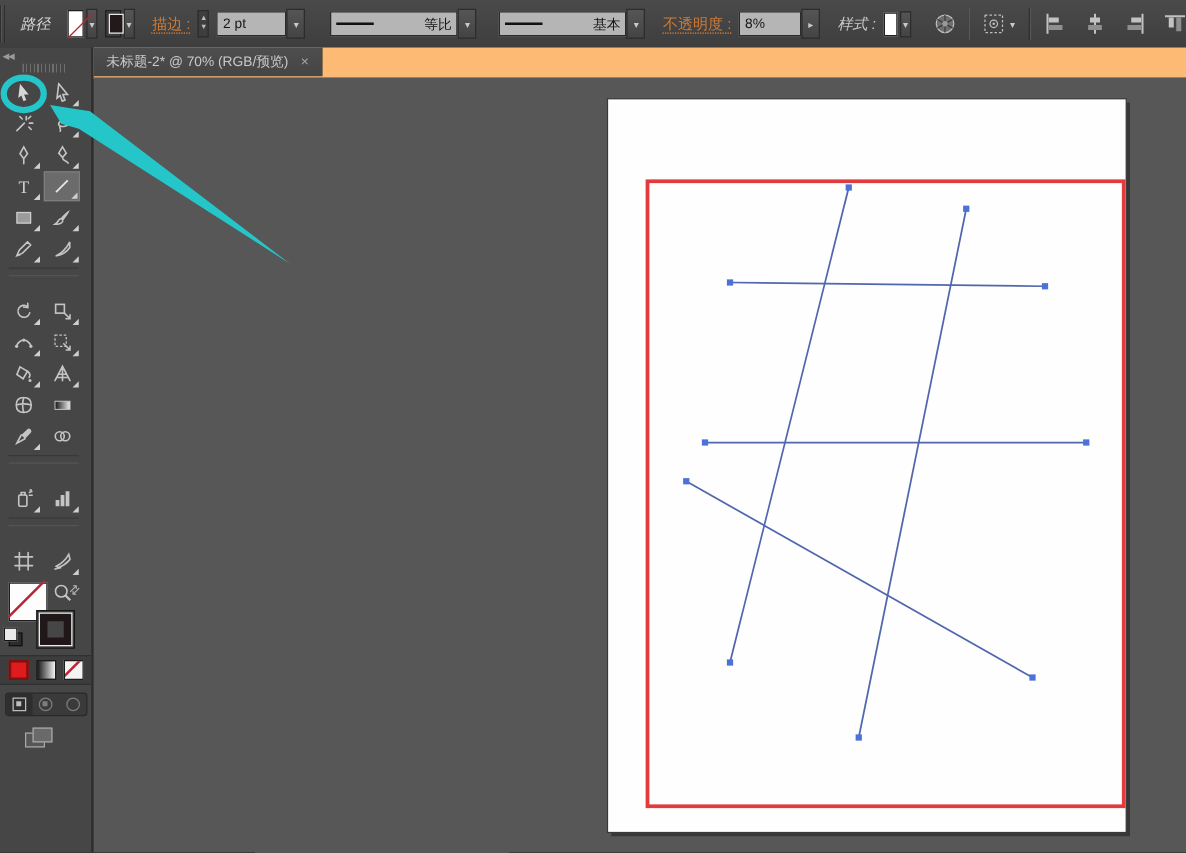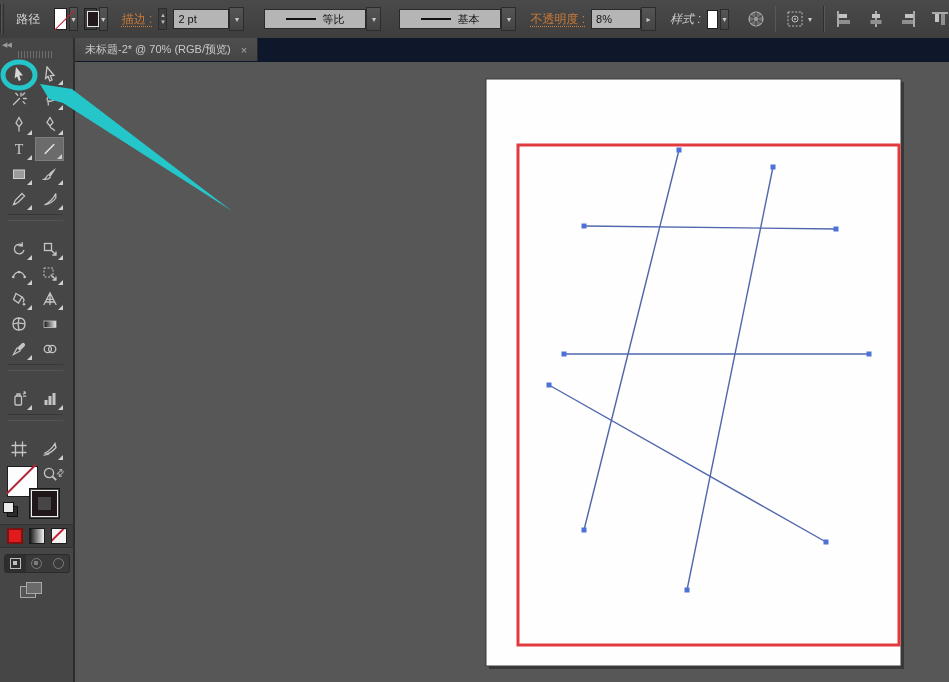--- a/index.html
+++ b/index.html
@@ -5,21 +5,21 @@
   html,body{margin:0;padding:0;background:#222;}
   #app{position:relative;width:949px;height:682px;overflow:hidden;
        font-family:"Liberation Sans","DejaVu Sans",sans-serif;
        background:#575757;user-select:none;}
   
   .control-bar{position:absolute;left:0;top:0;width:949px;height:38px;
     background:linear-gradient(#4a4a4a,#3e3e3e);border-bottom:1px solid #262626;
     display:flex;align-items:center;gap:6px;color:#d2d2d2;font-size:12px;white-space:nowrap;overflow:hidden;}
   .cb-grip{width:8px;height:30px;margin-right:2px;
     background:repeating-linear-gradient(90deg,#2f2f2f 0 1px,#555 1px 2px,transparent 2px 3px);}
-  .ctx-label{margin:0 8px 0 4px;color:#d6d6d6;}
+  .ctx-label{margin:0 8px 0 4px;color:#d6d6d6;font-style:italic;}
   .swatch-btn{width:22px;height:22px;background:#fff;border:1px solid #1f1f1f;position:relative;box-sizing:border-box;}
   .fill-none::after{content:"";position:absolute;left:-1px;top:-1px;width:28px;height:1px;background:#c22033;
     transform:rotate(-45deg);transform-origin:0 0;top:21px;}
   .stroke-frame{background:#3c3c3c;}
   .stroke-frame::after{content:"";position:absolute;left:3px;top:3px;right:3px;bottom:3px;
     border:5px solid #221a1a;outline:1px solid #e8e8e8;}
   .dd-btn{width:13px;height:22px;background:linear-gradient(#555,#444);border:1px solid #2c2c2c;
     color:#c9c9c9;font-size:8px;display:flex;align-items:center;justify-content:center;margin-left:-4px;}
   .link-label{color:#cd7b38;text-decoration:underline dotted;text-underline-offset:3px;}
   .plain-label{color:#c9c9c9;font-style:italic;}
@@ -74,21 +74,21 @@
   .mode-seg.active{background:#2e2e2e;border-radius:3px 0 0 3px;}
   .mode-glyph{width:9px;height:9px;border:1px solid #bdbdbd;position:relative;}
   .mode-glyph.dim{border-color:#7d7d7d;border-radius:50%;}
   .mode-glyph .in{position:absolute;left:2px;top:2px;width:4px;height:4px;background:#bdbdbd;}
   .mode-glyph.dim .in{background:#7d7d7d;}
   .screen-mode{position:absolute;left:20px;top:116px;width:22px;height:16px;}
   .screen-mode .r1{position:absolute;left:0;top:4px;width:14px;height:10px;border:1px solid #a8a8a8;background:#565656;}
   .screen-mode .r2{position:absolute;left:6px;top:0;width:14px;height:10px;border:1px solid #a8a8a8;background:#6a6a6a;}
   
   .doc-col{position:relative;flex:1;height:100%;}
-  .tab-strip{position:absolute;left:0;top:0;right:0;height:24px;background:#0f172a;border-bottom:1px solid #84cc16;}
+  .tab-strip{position:absolute;left:0;top:0;right:0;height:24px;background:#fdba74;border-bottom:1px solid #84cc16;}
   .doc-tab{position:absolute;left:0;top:0;height:23px;background:linear-gradient(#4e4e4e,#454545);
     border-right:1px solid #2a2a2a;display:flex;align-items:center;padding:0 10px;gap:10px;}
   .doc-tab .title{color:#c9c9c9;font-size:11px;}
   .doc-tab .close{color:#a8a8a8;font-size:11px;}
   .canvas{position:absolute;left:0;top:24px;right:0;bottom:0;background:#575757;overflow:hidden;}
   .canvas svg{position:absolute;left:0;top:0;}
   
   .annotation{position:absolute;left:0;top:0;width:949px;height:682px;pointer-events:none;z-index:50;}
 </style>
 </head>
@@ -106,28 +106,28 @@
     <span class="link-label" style="margin-left:8px">描边 :</span>
     <div class="spinner">
       <span>▲</span>
       <span>▼</span>
     </div>
     <div class="combo">
       <div class="field" style="width:46px">2 pt</div>
       <div class="dd-btn" style="margin-left:0">▾</div>
     </div>
     <div class="combo" style="margin-left:14px">
-      <div class="field" style="width:92px;justify-content:center">
+      <div class="field" style="width:92px;justify-content:space-between">
         <span class="preview-line"></span>
         <span>等比</span>
       </div>
       <div class="dd-btn" style="margin-left:0">▾</div>
     </div>
     <div class="combo" style="margin-left:12px">
-      <div class="field" style="width:92px;justify-content:center">
+      <div class="field" style="width:92px;justify-content:space-between">
         <span class="preview-line"></span>
         <span>基本</span>
       </div>
       <div class="dd-btn" style="margin-left:0">▾</div>
     </div>
     <span class="link-label" style="margin-left:8px">不透明度 :</span>
     <div class="combo">
       <div class="field" style="width:40px">8%</div>
       <div class="dd-btn" style="margin-left:0">▸</div>
     </div>

